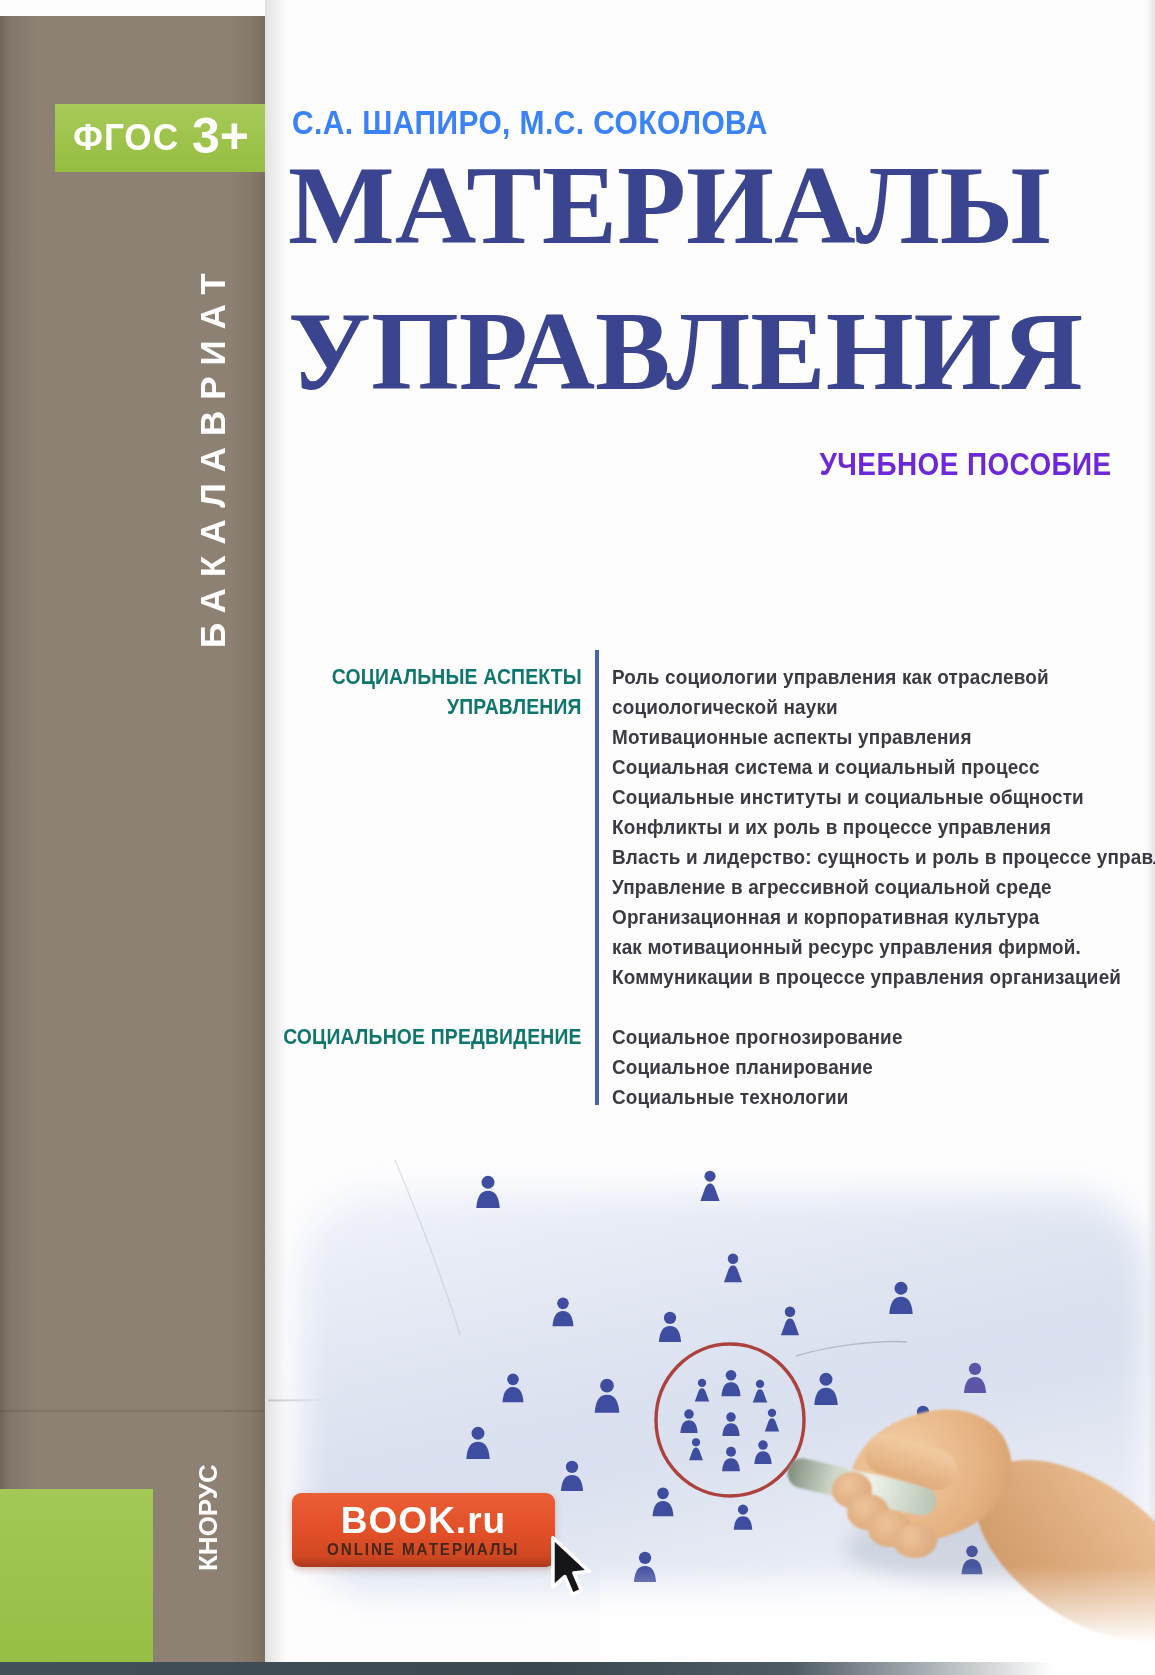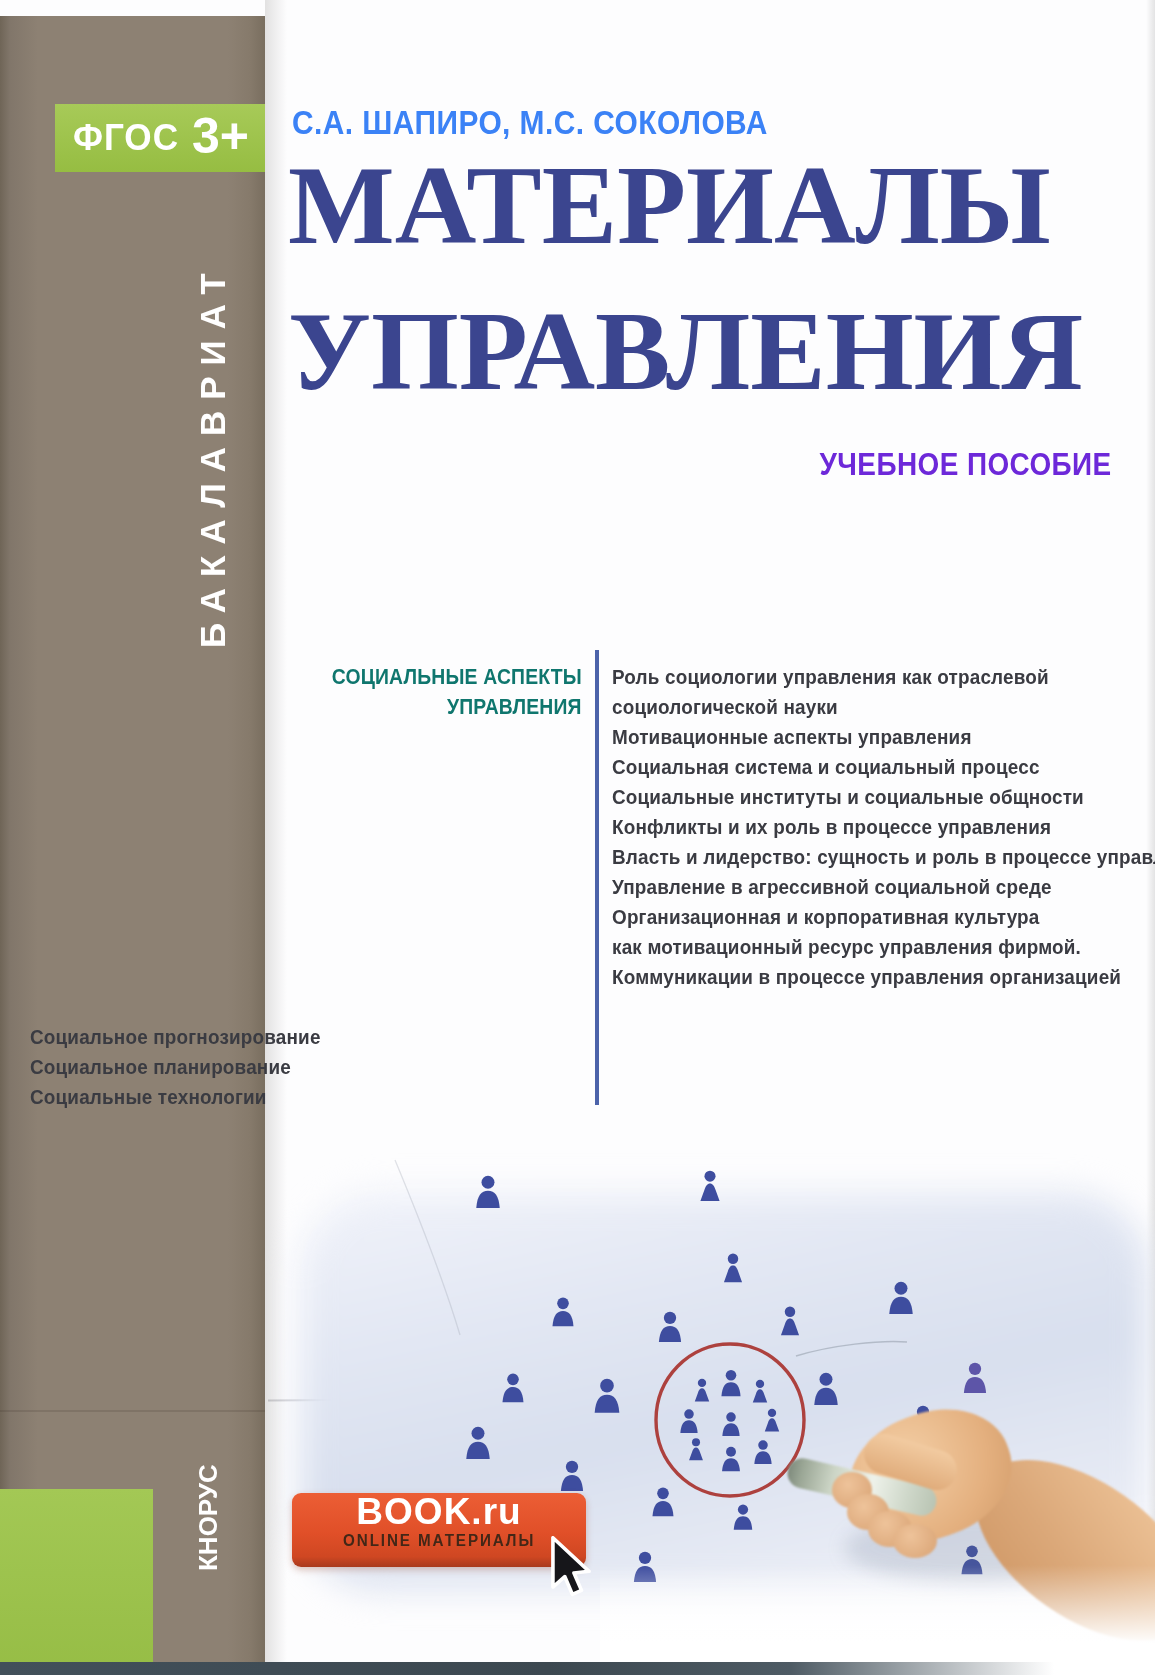--- a/index.html
+++ b/index.html
@@ -65,23 +65,23 @@
   .thumb{left:103px;top:47px;width:95px;height:40px;border-radius:20px;transform:rotate(17deg);
          background:linear-gradient(180deg,#f2cba1,#e0ac7b);}
   .finger{border-radius:50%;background:radial-gradient(circle at 40% 35%,#eec39a,#d8a273);}
   .f1{left:72px;top:77px;width:40px;height:36px;}
   .f2{left:87px;top:99px;width:42px;height:36px;}
   .f3{left:108px;top:116px;width:44px;height:36px;}
   .f4{left:133px;top:129px;width:44px;height:34px;}
   .illo-fade{position:absolute;left:600px;top:1565px;width:555px;height:110px;z-index:5;
              background:linear-gradient(180deg,rgba(255,255,255,0),#ffffff 72%);}
   
-  .bookru{position:absolute;left:292px;top:1493px;width:294px;height:74px;border-radius:9px;z-index:6;
+  .bookru{position:absolute;left:292px;top:1493px;width:263px;height:74px;border-radius:9px;z-index:6;
           background:linear-gradient(180deg,#ec5e35 0%,#e04f28 55%,#cf4722 86%,#a83a1d 100%);
-          box-shadow:0 3px 7px rgba(150,60,30,.28);display:flex;flex-direction:column;align-items:center;}
+          box-shadow:0 3px 7px rgba(150,60,30,.28);display:flex;flex-direction:column;align-items:center;justify-content:center;}
   .bookru .t1{color:#fff;font-weight:bold;font-size:37px;line-height:38px;letter-spacing:1px;}
   .bookru .t2{color:#432717;font-weight:bold;font-size:16px;line-height:19px;letter-spacing:2px;transform:scaleX(.95);}
   .cursor{position:absolute;left:548px;top:1536px;z-index:7;}
 </style>
 </head>
 <body>
 
 <div class="book">
 
   <div class="spine">
@@ -132,20 +132,23 @@
             <div class="line"><span>Управление в агрессивной социальной среде</span></div>
           </div>
           <div>
             <div class="line"><span>Организационная и корпоративная культура</span></div>
             <div class="line"><span>как мотивационный ресурс управления фирмой.</span></div>
             <div class="line"><span>Коммуникации в процессе управления организацией</span></div>
           </div>
         </div>
       </div>
       <div class="sec-row">
+        <div class="sec-header">
+          <div class="line"><span>СОЦИАЛЬНОЕ ПРЕДВИДЕНИЕ</span></div>
+        </div>
         <div class="sec-items">
           <div>
             <div class="line"><span>Социальное прогнозирование</span></div>
           </div>
           <div>
             <div class="line"><span>Социальное планирование</span></div>
           </div>
           <div>
             <div class="line"><span>Социальные технологии</span></div>
           </div>

